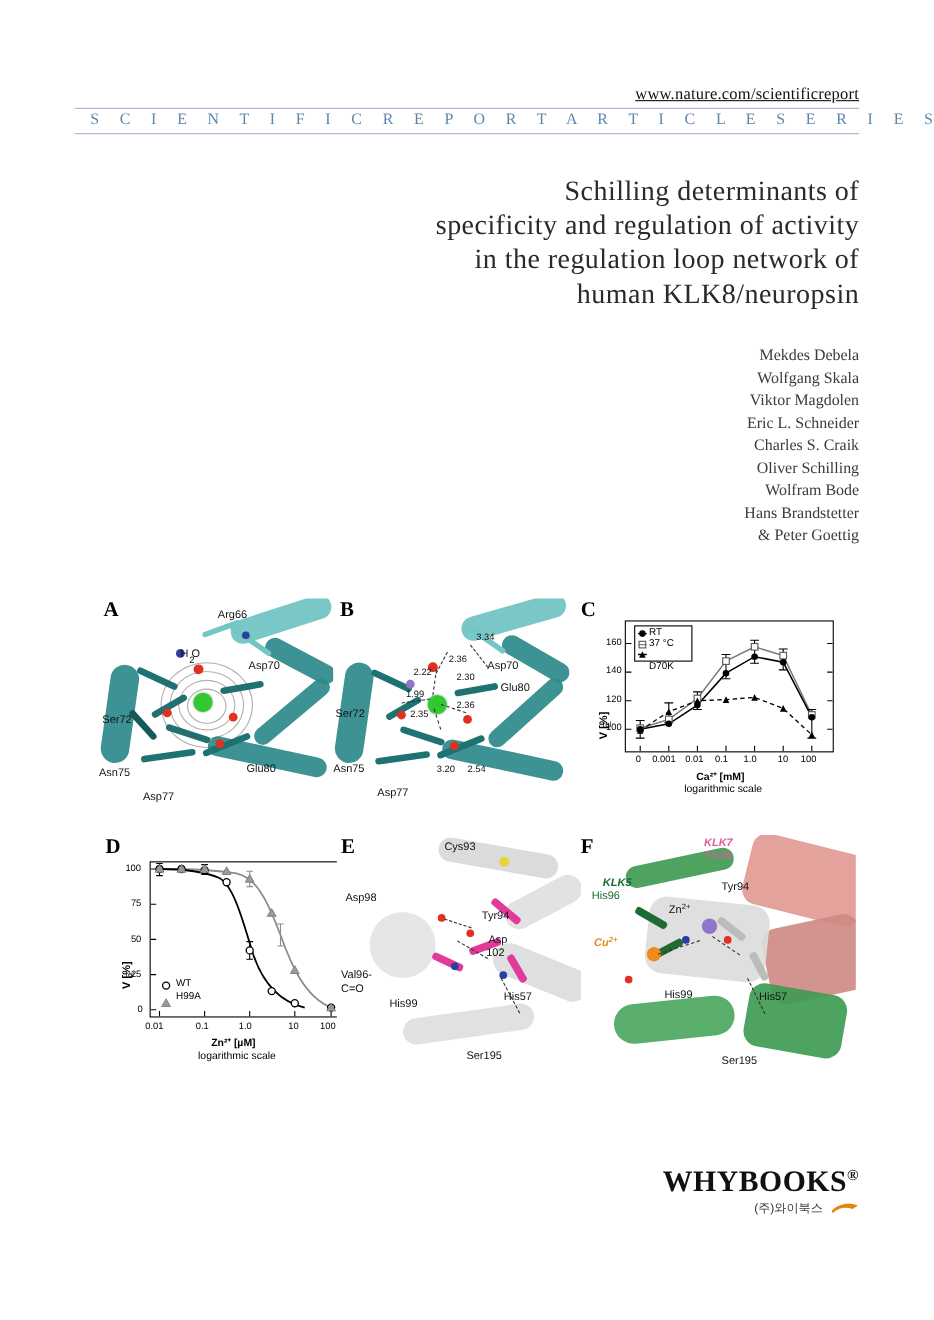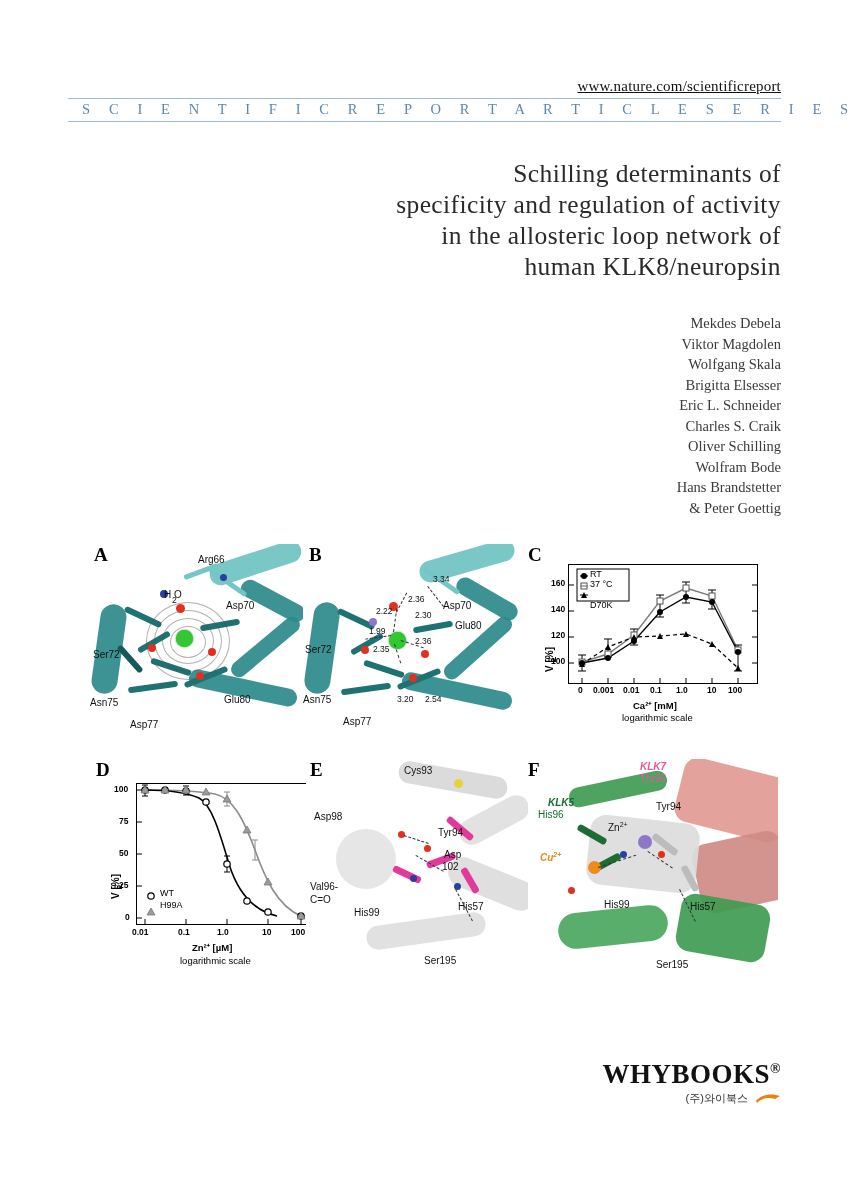--- a/index.html
+++ b/index.html
@@ -162,21 +162,20 @@
     font-size: 9.5px;
     color: #000;
     white-space: nowrap;
   }
   .tick-label {
     position: absolute;
     font-family: "Liberation Sans", sans-serif;
     font-size: 8.5px;
     color: #000;
     white-space: nowrap;
-    font-weight: bold;
   }
   .ylabel-rot {
     position: absolute;
     transform: rotate(-90deg);
     transform-origin: 0 0;
     font-family: "Liberation Sans", sans-serif;
     font-size: 10px;
     font-weight: bold;
     white-space: nowrap;
   }
@@ -221,29 +220,28 @@
 
   <a class="journal-url" href="#">www.nature.com/scientificreport</a>
 
   <div class="series-band">
     <div class="series-text">S C I E N T I F I C R E P O R T A R T I C L E S E R I E S</div>
   </div>
 
   <div class="title">
     <div>Schilling determinants of</div>
     <div>specificity and regulation of activity</div>
-    <div>in the allosteric loop network of</div>
+    <div>in the regulation loop network of</div>
     <div>human KLK8/neuropsin</div>
   </div>
 
   <div class="authors">
     <div>Mekdes Debela</div>
+    <div>Wolfgang Skala</div>
     <div>Viktor Magdolen</div>
-    <div>Wolfgang Skala</div>
-    <div>Brigitta Elsesser</div>
     <div>Eric L. Schneider</div>
     <div>Charles S. Craik</div>
     <div>Oliver Schilling</div>
     <div>Wolfram Bode</div>
     <div>Hans Brandstetter</div>
     <div>&amp; Peter Goettig</div>
   </div>
 
   <div class="figure">
 

